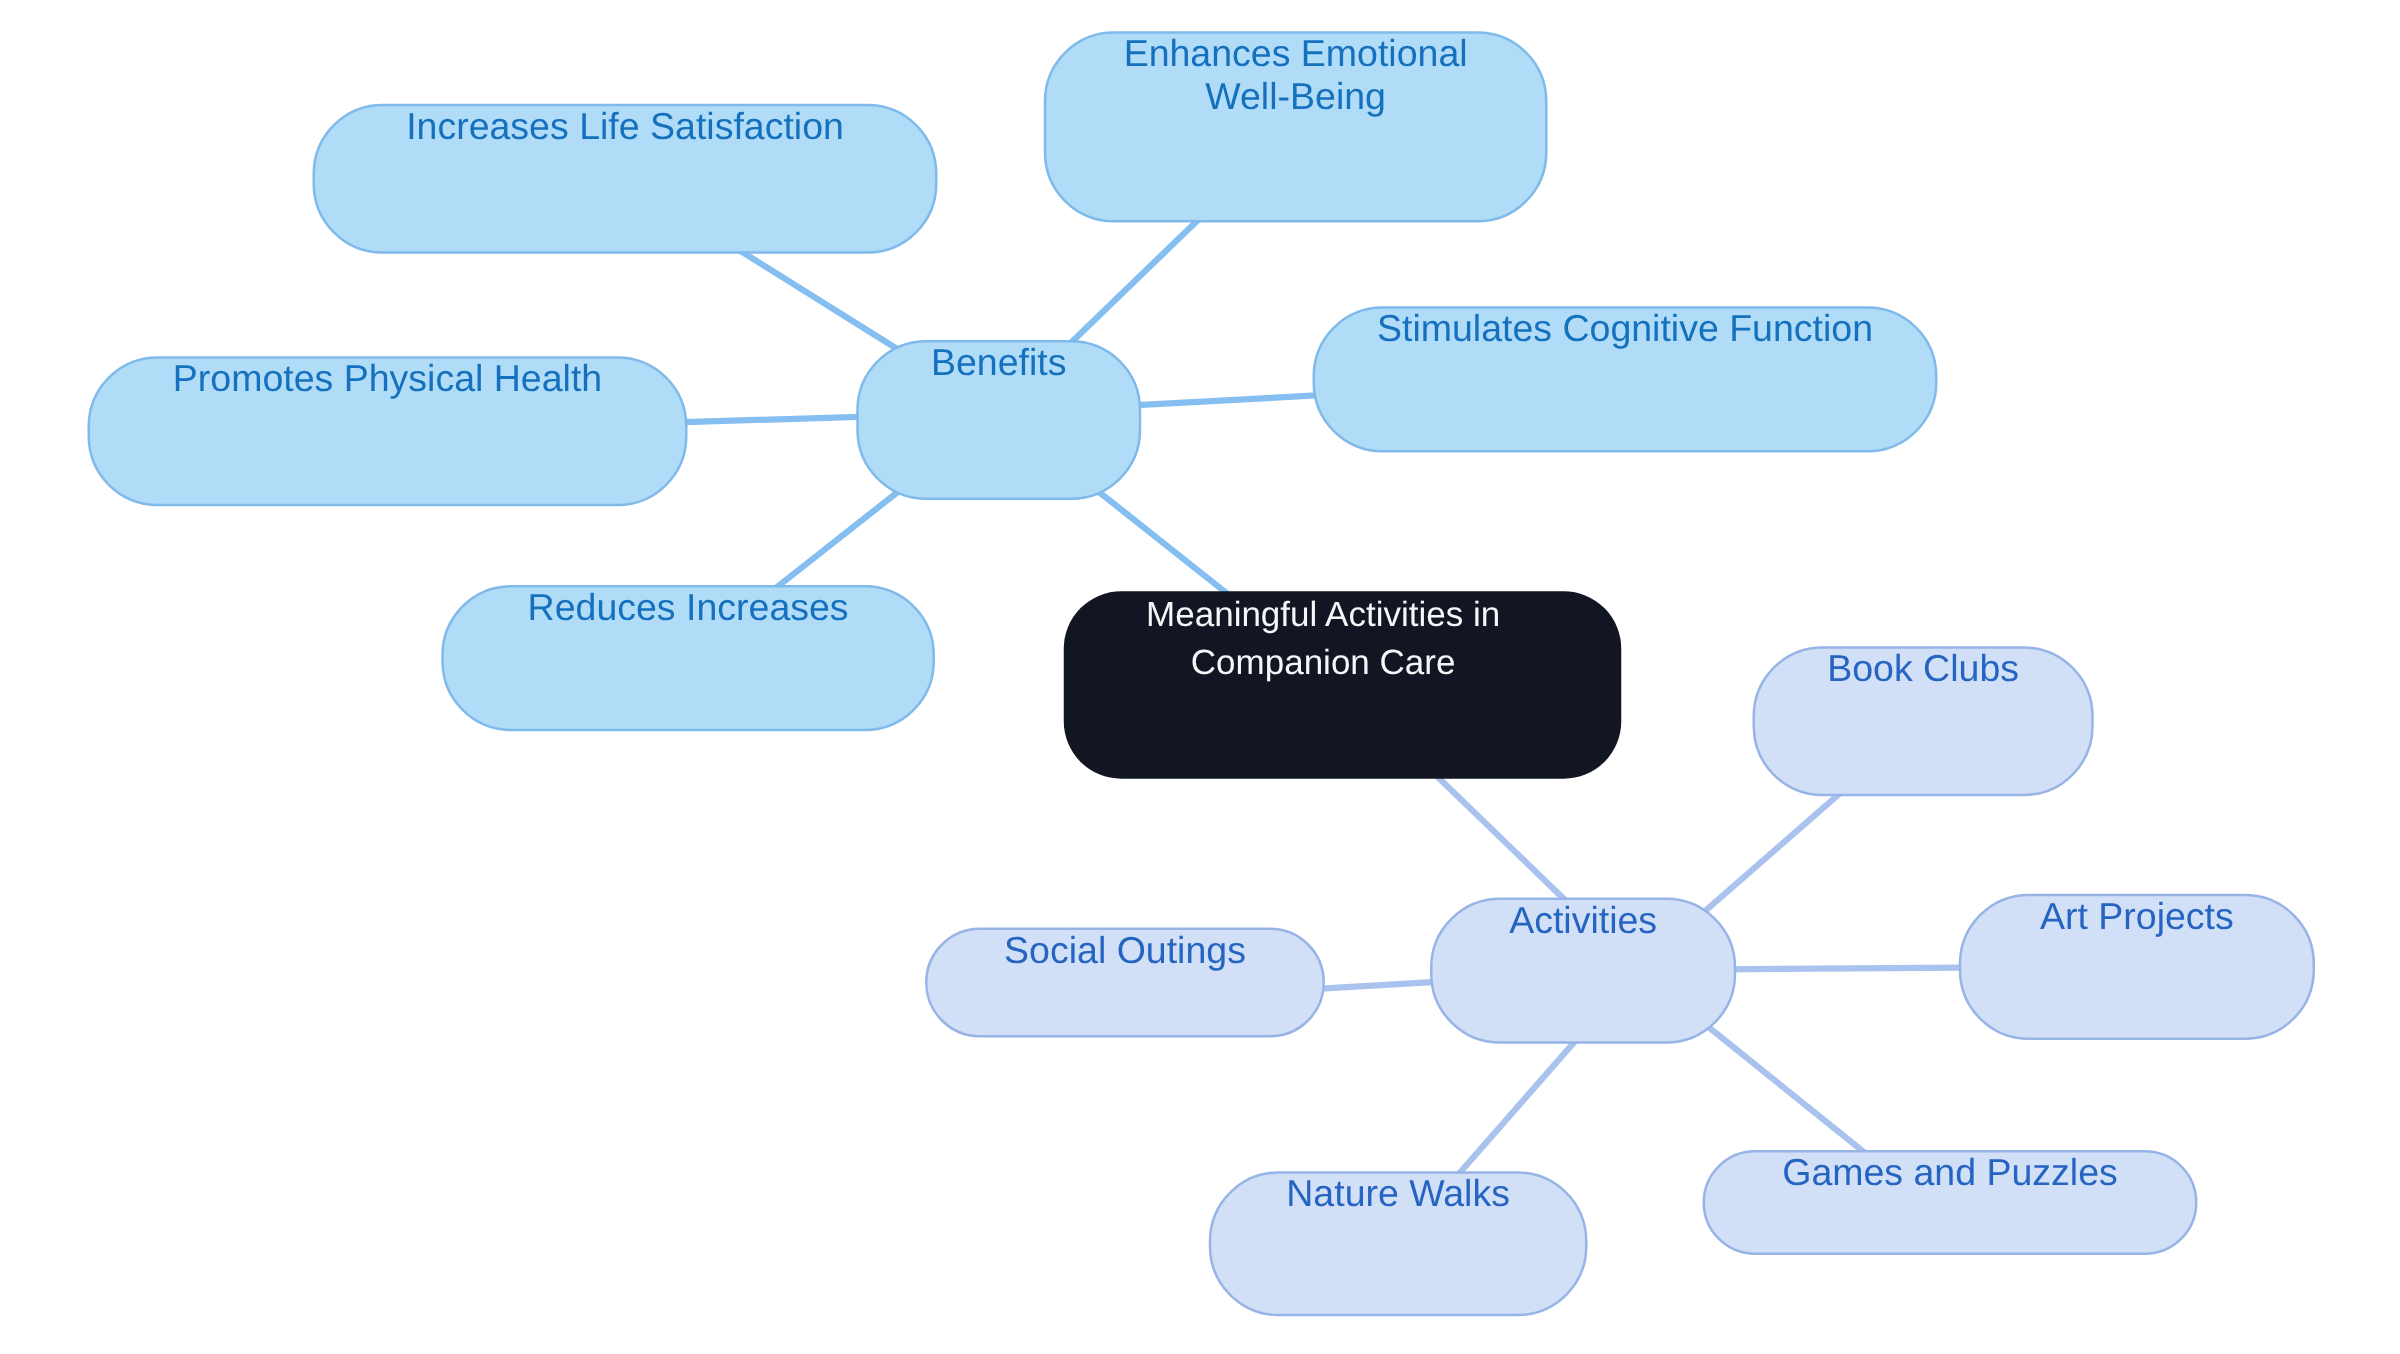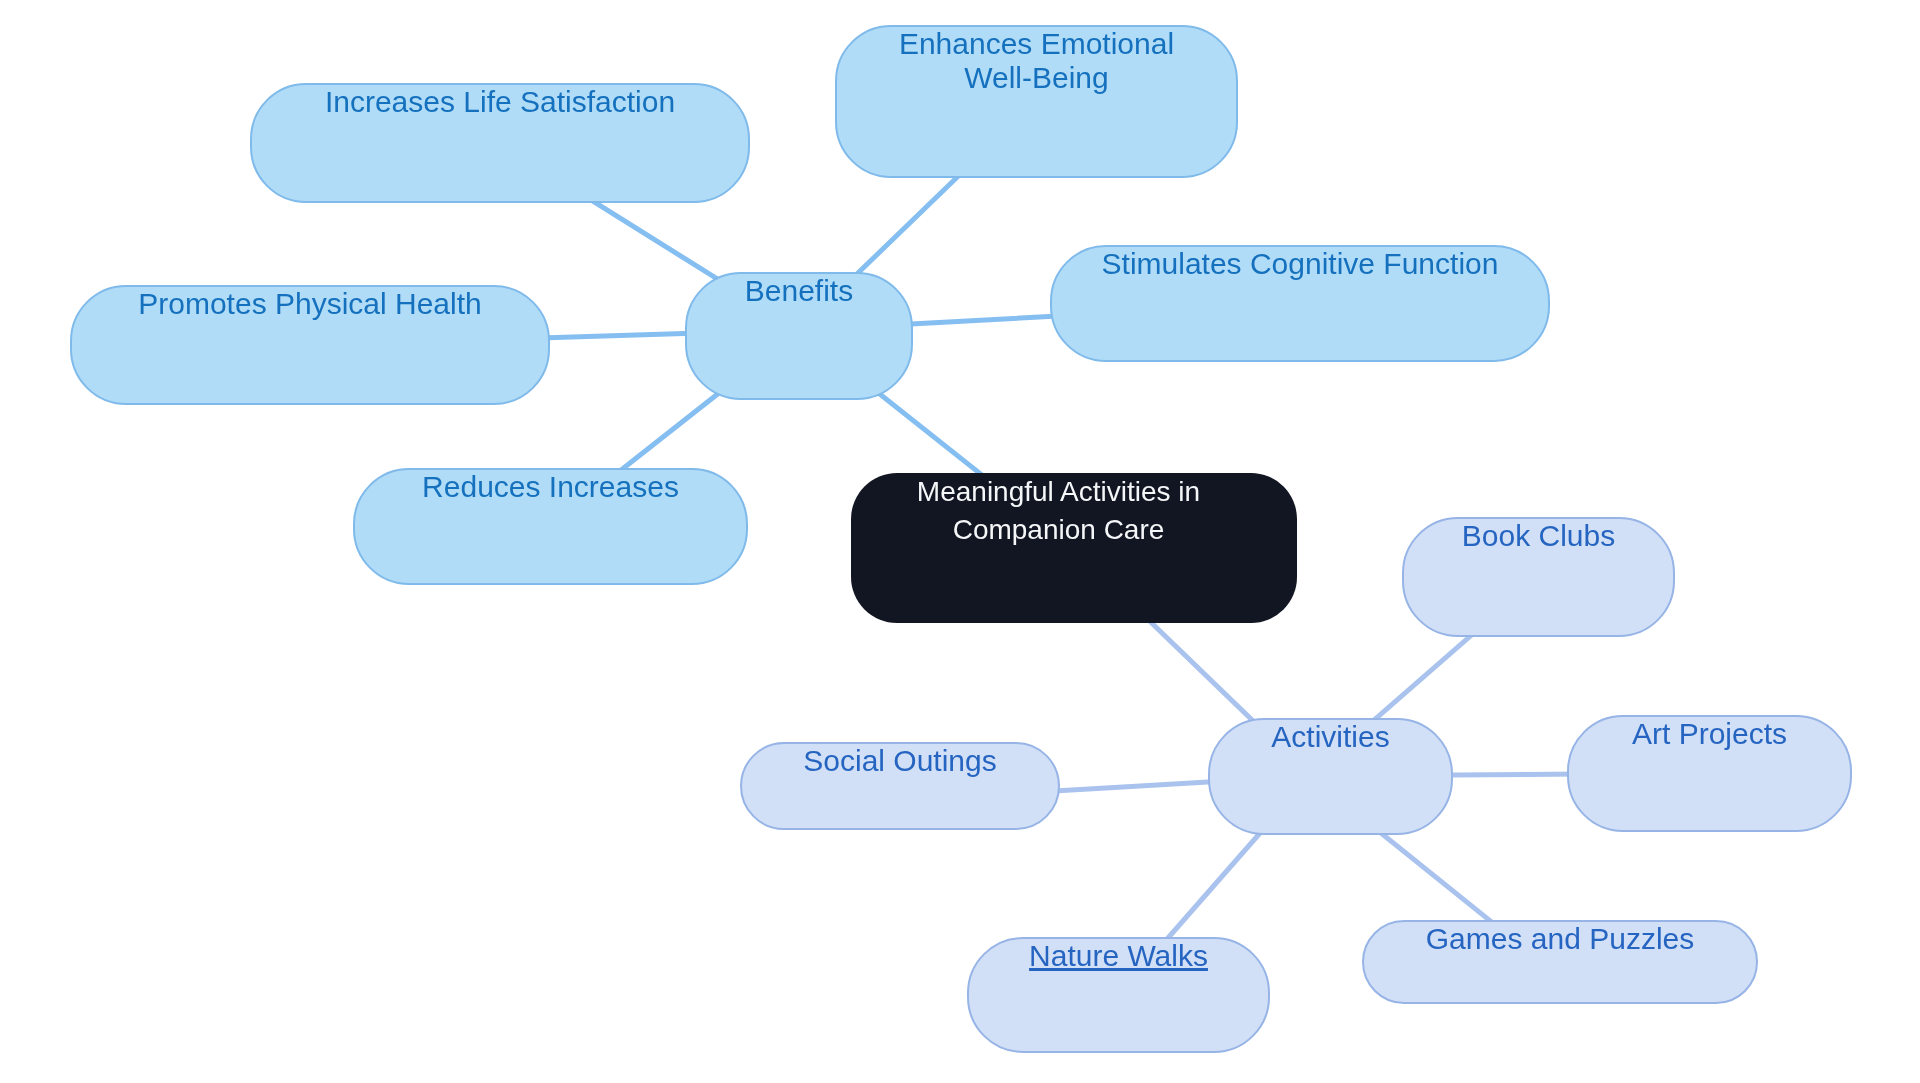--- a/index.html
+++ b/index.html
@@ -110,25 +110,25 @@
   </div>
 
   <div class="node n-a" style="left:740px;top:742px;width:320px;height:88px;">
     <span class="lbl">Social Outings</span>
   </div>
 
   <div class="node n-a" style="left:1362px;top:920px;width:396px;height:84px;">
     <span class="lbl">Games and Puzzles</span>
   </div>
 
-  <div class="node n-a" style="left:967px;top:937px;width:303px;height:116px;text-decoration:underline;">
+  <div class="node n-a" style="left:967px;top:937px;width:303px;height:116px;">
     <span class="lbl">Nature Walks</span>
   </div>
 
-  <div class="node n-a" style="left:1208px;top:718px;width:245px;height:117px;">
+  <div class="node n-a" style="left:1144px;top:718px;width:245px;height:117px;">
     <span class="lbl">Activities</span>
   </div>
 
   <div class="node n-c" style="left:851px;top:473px;width:446px;height:150px;padding-left:11px;">
     <span class="lbl">Meaningful Activities in Companion Care</span>
   </div>
 
 </div>
 
 </body></html>

